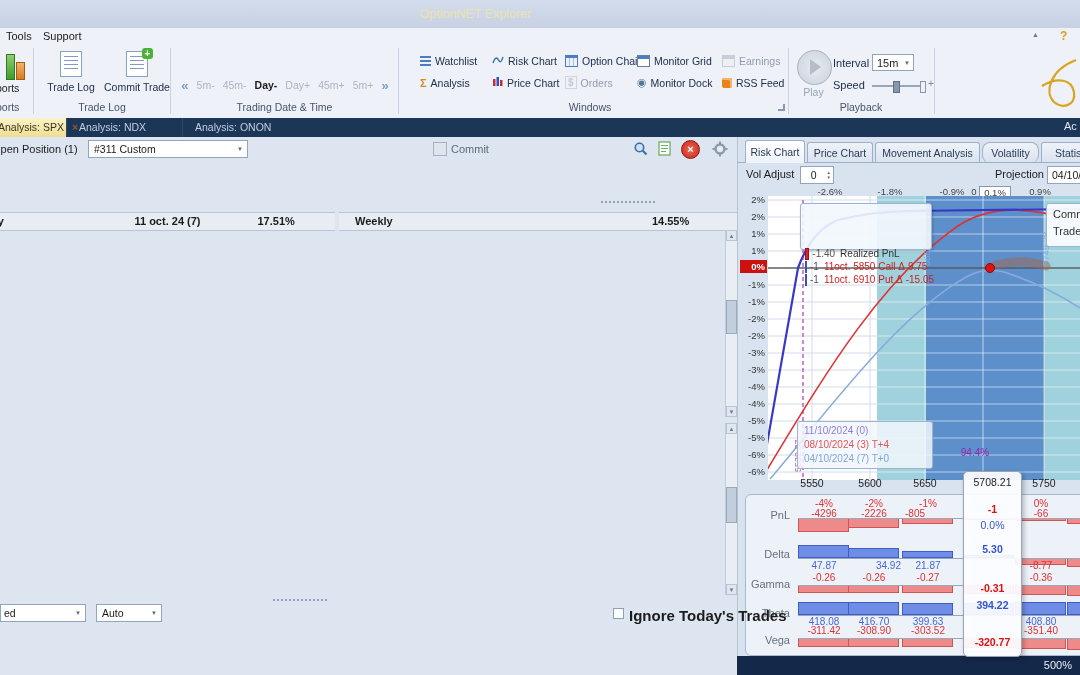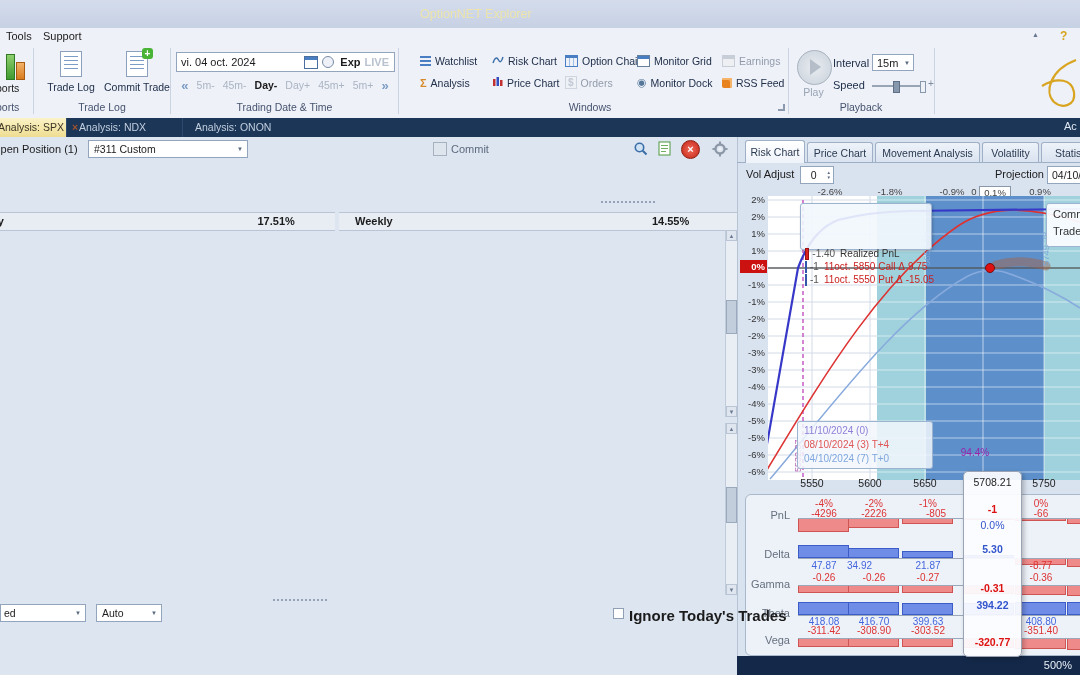--- a/index.html
+++ b/index.html
@@ -56,27 +56,20 @@
         <div style="margin-top: 4px; font-size: 10.5px; color: rgb(32, 48, 74);">Trade Log</div>
       </div>
       <div style="position: absolute; left: 102px; top: 3px; width: 70px; height: 48px; display: flex; flex-direction: column; align-items: center;">
         <div style="position: relative; width: 20px; height: 24px; background: rgb(255, 255, 255); border: 1px solid rgb(138, 160, 188); margin-top: 2px;">
           <div style="position: absolute; inset: 4px 3px; background: repeating-linear-gradient(rgb(125, 156, 200) 0px, rgb(125, 156, 200) 1.5px, transparent 1.5px, transparent 4px);"></div>
           <div style="position: absolute; right: -6px; top: -4px; width: 11px; height: 11px; background: rgb(73, 179, 53); color: rgb(255, 255, 255); border-radius: 3px; font-size: 10px; line-height: 11px; text-align: center; font-weight: bold;">+</div>
         </div>
         <div style="margin-top: 4px; font-size: 10.5px; color: rgb(32, 48, 74);">Commit Trade</div>
       </div>
       <div style="position: absolute; left: 34px; top: 55px; width: 136px; text-align: center; font-size: 10.5px; color: rgb(70, 83, 110);">Trade Log</div>
-      <div style="position: absolute; left: 176px; top: 6px; width: 219px; height: 20px; background: rgb(255, 255, 255); border: 1px solid rgb(147, 165, 189); display: flex; align-items: center; box-sizing: border-box;">
-        <span style="padding-left: 4px; font-size: 11px;">vi. 04 oct. 2024</span>
-        <span style="margin-left: auto; width: 12px; height: 11px; background: linear-gradient(rgb(74, 126, 194) 0px, rgb(74, 126, 194) 3px, rgb(255, 255, 255) 3px); border: 1px solid rgb(74, 111, 159); display: inline-block;"></span>
-        <span style="margin-left: 4px; width: 10px; height: 10px; border: 1.5px solid rgb(122, 140, 165); border-radius: 50%; display: inline-block; background: rgb(238, 242, 248);"></span>
-        <span style="margin-left: 6px; font-weight: bold; font-size: 11px;">Exp</span>
-        <span style="margin: 0px 5px 0px 4px; font-weight: bold; font-size: 11px; color: rgb(185, 194, 207);">LIVE</span>
-      </div>
       <div style="position: absolute; left: 172px; top: 30px; width: 226px; height: 18px; display: flex; align-items: center; gap: 8px; justify-content: center;">
         <span style="color: rgb(122, 156, 196); font-weight: bold; font-size: 13px;">«</span>
         <span style="font-size: 10.5px; color: rgb(170, 180, 194); font-weight: normal;">5m-</span>
         <span style="font-size: 10.5px; color: rgb(170, 180, 194); font-weight: normal;">45m-</span>
         <span style="font-size: 10.5px; color: rgb(27, 27, 27); font-weight: bold;">Day-</span>
         <span style="font-size: 10.5px; color: rgb(170, 180, 194); font-weight: normal;">Day+</span>
         <span style="font-size: 10.5px; color: rgb(170, 180, 194); font-weight: normal;">45m+</span>
         <span style="font-size: 10.5px; color: rgb(170, 180, 194); font-weight: normal;">5m+</span>
         <span style="color: rgb(122, 156, 196); font-weight: bold; font-size: 13px;">»</span>
       </div>
@@ -184,20 +177,21 @@
             <line x1="8" y1="13" x2="8" y2="15.5"></line>
             <line x1="0.5" y1="8" x2="3" y2="8"></line>
             <line x1="13" y1="8" x2="15.5" y2="8"></line>
           </g>
         </svg></span>
       <div style="position: absolute; left: 0px; top: 162px; width: 455px; overflow: hidden;"></div>
       <div style="position: absolute; left: 462px; top: 162px; width: 278px; overflow: hidden;"></div>
       <div class="gripdots" style="left: 600px; top: 200px; width: 56px; height: 5px;"></div>
       <div style="position: absolute; left: 0px; top: 212px; width: 335px; height: 17px; background: rgb(232, 237, 244); border-top: 1px solid rgb(185, 197, 214); border-bottom: 1px solid rgb(185, 197, 214); font-weight: bold; font-size: 11px; overflow: hidden;">
         <span style="position: absolute; left: -38px; top: 2px; width: 42px; text-align: right;">Weekly</span>
+        <span style="position: absolute; left: 0px; right: 0px; top: 2px; text-align: center;">11 oct. 24 (7)</span>
         <span style="position: absolute; right: 40.2px; top: 2px;">17.51%</span>
       </div>
       <div style="position: absolute; left: 339px; top: 212px; width: 398px; height: 17px; background: rgb(232, 237, 244); border-top: 1px solid rgb(185, 197, 214); border-bottom: 1px solid rgb(185, 197, 214); font-weight: bold; font-size: 11px; overflow: hidden;">
         <span style="position: absolute; left: 16px; top: 2px; width: 60px; text-align: left;">Weekly</span>
         <span style="position: absolute; right: 47.76px; top: 2px;">14.55%</span>
       </div>
       <div style="position: absolute; left: -6px; top: 230px; width: 341px; overflow: hidden;"></div>
       <div style="position: absolute; left: 339px; top: 230px; width: 386px; overflow: hidden;"></div>
       <div style="position: absolute; left: -6px; top: 423px; width: 341px; overflow: hidden;"></div>
       <div style="position: absolute; left: 339px; top: 423px; width: 386px; overflow: hidden;"></div>
@@ -209,21 +203,21 @@
       <div style="position: absolute; left: 725px; top: 423px; width: 12px; height: 172px; background: rgb(233, 238, 245); border-left: 1px solid rgb(192, 204, 218); box-sizing: border-box;">
         <div style="position: absolute; left: 0px; top: 0px; width: 11px; height: 11px; font-size: 6px; text-align: center; line-height: 11px; color: rgb(107, 124, 146); background: rgb(223, 230, 239); border: 1px solid rgb(185, 197, 212); box-sizing: border-box;">▲</div>
         <div style="position: absolute; left: 0px; bottom: 0px; width: 11px; height: 11px; font-size: 6px; text-align: center; line-height: 11px; color: rgb(107, 124, 146); background: rgb(223, 230, 239); border: 1px solid rgb(185, 197, 212); box-sizing: border-box;">▼</div>
         <div style="position: absolute; left: 0px; top: 64px; width: 11px; height: 36px; background: rgb(195, 206, 221); border: 1px solid rgb(154, 169, 188); box-sizing: border-box;"></div>
       </div>
       <div class="gripdots" style="left: 272px; top: 598px; width: 56px; height: 5px;"></div>
       <div style="position: absolute; left: 0px; top: 628px; width: 740px; overflow: hidden;"></div>
       <div class="tabR on" style="left: 745px; top: 140px; width: 60px; height: 23px; line-height: 23px;">Risk Chart</div>
       <div class="tabR" style="left: 807px; top: 142px; width: 66px; height: 21px; line-height: 21px;">Price Chart</div>
       <div class="tabR" style="left: 875px; top: 142px; width: 105px; height: 21px; line-height: 21px;">Movement Analysis</div>
-      <div class="tabR" style="left: 982px; top: 142px; width: 57px; height: 21px; line-height: 21px;">Volatility</div>
+      <div class="tabR" style="left: 982px; top: 142px; width: 57px; height: 21px; line-height: 21px; border-radius: 8px;">Volatility</div>
       <div class="tabR" style="left: 1041px; top: 142px; width: 70px; height: 21px; line-height: 21px;">Statistics</div>
       <div style="position: absolute; left: 737px; top: 162px; width: 343px; height: 1px; background: rgb(159, 176, 198);"></div>
       <div style="position: absolute; left: 740px; top: 185px; width: 340px; height: 312px;">
         <div style="position: absolute; left: 0px; top: 9px; width: 25px; text-align: right; font-size: 9.5px; color: rgb(51, 51, 51);">2%</div>
         <div style="position: absolute; left: 0px; top: 26px; width: 25px; text-align: right; font-size: 9.5px; color: rgb(51, 51, 51);">2%</div>
         <div style="position: absolute; left: 0px; top: 43px; width: 25px; text-align: right; font-size: 9.5px; color: rgb(51, 51, 51);">1%</div>
         <div style="position: absolute; left: 0px; top: 60px; width: 25px; text-align: right; font-size: 9.5px; color: rgb(51, 51, 51);">1%</div>
         <div style="position: absolute; left: 0px; top: 75px; width: 27px; height: 13px; background: rgb(204, 17, 17); color: rgb(255, 255, 255); font-weight: bold; font-size: 9.5px; text-align: right; padding-right: 2px; box-sizing: border-box; line-height: 13px;">0%</div>
         <div style="position: absolute; left: 0px; top: 94px; width: 25px; text-align: right; font-size: 9.5px; color: rgb(51, 51, 51);">-1%</div>
         <div style="position: absolute; left: 0px; top: 111px; width: 25px; text-align: right; font-size: 9.5px; color: rgb(51, 51, 51);">-1%</div>
@@ -311,21 +305,21 @@
           </div>
           <div style="display: flex; align-items: center; height: 13px; gap: 3px;">
             <span style="width: 3px; height: 10px; background: rgb(102, 136, 221); border: 1px solid rgb(51, 85, 170);"></span>
             <span style="width: 24px; text-align: right; color: rgb(85, 85, 85);">-1</span>
             <span style="flex: 1 1 0%; color: rgb(204, 34, 34); padding-left: 2px; white-space: nowrap;">11oct. 5850 Call Δ</span>
             <span style="width: 32px; text-align: right; color: rgb(204, 34, 34);">9.75</span>
           </div>
           <div style="display: flex; align-items: center; height: 13px; gap: 3px;">
             <span style="width: 3px; height: 10px; background: rgb(102, 136, 221); border: 1px solid rgb(51, 85, 170);"></span>
             <span style="width: 24px; text-align: right; color: rgb(85, 85, 85);">-1</span>
-            <span style="flex: 1 1 0%; color: rgb(204, 34, 34); padding-left: 2px; white-space: nowrap;">11oct. 5550 Put Δ</span>
+            <span style="flex: 1 1 0%; color: rgb(204, 34, 34); padding-left: 2px; white-space: nowrap;">11oct. 6910 Put Δ</span>
             <span style="width: 32px; text-align: right; color: rgb(204, 34, 34);">-15.05</span>
           </div>
         </div>
         <div style="position: absolute; left: 57px; top: 236px; width: 136px; height: 48px; background: rgba(242, 247, 253, 0.85); border: 1px solid rgb(157, 180, 208); border-radius: 3px; padding: 3px 6px; box-sizing: border-box; font-size: 10px;">
           <div style="height: 14px; white-space: nowrap; color: rgb(143, 127, 216);">11/10/2024 (0)</div>
           <div style="height: 14px; white-space: nowrap; color: rgb(224, 85, 85);">08/10/2024 (3) T+4</div>
           <div style="height: 14px; white-space: nowrap; color: rgb(127, 166, 221);">04/10/2024 (7) T+0</div>
         </div>
         <div style="position: absolute; left: 306px; top: 18px; width: 80px; height: 44px; background: rgba(250, 252, 255, 0.95); border: 1px solid rgb(157, 180, 208); border-radius: 3px; padding: 4px 6px; box-sizing: border-box; font-size: 11px;">
           <div style="height: 17px; color: rgb(51, 51, 51); white-space: nowrap;">Commit</div>
@@ -336,36 +330,36 @@
         <div style="position: absolute; left: 2px; top: 14px; width: 42px; text-align: right; font-size: 11px; color: rgb(102, 112, 126);">PnL</div>
         <div style="position: absolute; left: 52px; width: 51px; top: 23px; height: 14px; background: rgb(239, 138, 138); border: 1px solid rgb(207, 85, 85); box-sizing: border-box;"></div>
         <div style="position: absolute; left: 102px; width: 51px; top: 23px; height: 10px; background: rgb(239, 138, 138); border: 1px solid rgb(207, 85, 85); box-sizing: border-box;"></div>
         <div style="position: absolute; left: 156px; width: 51px; top: 23px; height: 6px; background: rgb(239, 138, 138); border: 1px solid rgb(207, 85, 85); box-sizing: border-box;"></div>
         <div style="position: absolute; left: 217px; width: 51px; top: 23px; height: 2px; background: rgb(239, 138, 138); border: 1px solid rgb(207, 85, 85); box-sizing: border-box;"></div>
         <div style="position: absolute; left: 269px; width: 51px; top: 23px; height: 3px; background: rgb(239, 138, 138); border: 1px solid rgb(207, 85, 85); box-sizing: border-box;"></div>
         <div style="position: absolute; left: 321px; width: 51px; top: 23px; height: 6px; background: rgb(239, 138, 138); border: 1px solid rgb(207, 85, 85); box-sizing: border-box;"></div>
         <div style="position: absolute; left: 52px; top: 23px; width: 292px; height: 1px; background: rgb(154, 168, 186);"></div>
         <div style="position: absolute; left: 51px; top: 13px; width: 54px; text-align: center; font-size: 10px; color: rgb(221, 51, 51);">-4296</div>
         <div style="position: absolute; left: 101px; top: 13px; width: 54px; text-align: center; font-size: 10px; color: rgb(221, 51, 51);">-2226</div>
-        <div style="position: absolute; left: 163px; top: 13px; width: 54px; text-align: center; font-size: 10px; color: rgb(221, 51, 51);">-805</div>
+        <div style="position: absolute; left: 142px; top: 13px; width: 54px; text-align: center; font-size: 10px; color: rgb(221, 51, 51);">-805</div>
         <div style="position: absolute; left: 268px; top: 13px; width: 54px; text-align: center; font-size: 10px; color: rgb(221, 51, 51);">-66</div>
         <div style="position: absolute; left: 51px; top: 3px; width: 54px; text-align: center; font-size: 10px; color: rgb(221, 51, 51);">-4%</div>
         <div style="position: absolute; left: 101px; top: 3px; width: 54px; text-align: center; font-size: 10px; color: rgb(221, 51, 51);">-2%</div>
         <div style="position: absolute; left: 155px; top: 3px; width: 54px; text-align: center; font-size: 10px; color: rgb(221, 51, 51);">-1%</div>
         <div style="position: absolute; left: 268px; top: 3px; width: 54px; text-align: center; font-size: 10px; color: rgb(221, 51, 51);">0%</div>
         <div style="position: absolute; left: 2px; top: 53px; width: 42px; text-align: right; font-size: 11px; color: rgb(102, 112, 126);">Delta</div>
         <div style="position: absolute; left: 52px; width: 51px; top: 50px; height: 13px; background: rgb(111, 140, 230); border: 1px solid rgb(60, 92, 200); box-sizing: border-box;"></div>
         <div style="position: absolute; left: 102px; width: 51px; top: 53px; height: 10px; background: rgb(111, 140, 230); border: 1px solid rgb(60, 92, 200); box-sizing: border-box;"></div>
         <div style="position: absolute; left: 156px; width: 51px; top: 56px; height: 7px; background: rgb(111, 140, 230); border: 1px solid rgb(60, 92, 200); box-sizing: border-box;"></div>
         <div style="position: absolute; left: 217px; width: 51px; top: 60px; height: 3px; background: rgb(111, 140, 230); border: 1px solid rgb(60, 92, 200); box-sizing: border-box;"></div>
         <div style="position: absolute; left: 269px; width: 51px; top: 63px; height: 7px; background: rgb(239, 138, 138); border: 1px solid rgb(207, 85, 85); box-sizing: border-box;"></div>
         <div style="position: absolute; left: 321px; width: 51px; top: 63px; height: 9px; background: rgb(239, 138, 138); border: 1px solid rgb(207, 85, 85); box-sizing: border-box;"></div>
         <div style="position: absolute; left: 52px; top: 63px; width: 292px; height: 1px; background: rgb(154, 168, 186);"></div>
         <div style="position: absolute; left: 51px; top: 65px; width: 54px; text-align: center; font-size: 10px; color: rgb(68, 102, 221);">47.87</div>
-        <div style="position: absolute; left: 101px; top: 65px; width: 54px; text-align: left; font-size: 10px; color: rgb(68, 102, 221);">34.92</div>
+        <div style="position: absolute; left: 101px; top: 65px; width: 54px; text-align: right; font-size: 10px; color: rgb(68, 102, 221);">34.92</div>
         <div style="position: absolute; left: 155px; top: 65px; width: 54px; text-align: center; font-size: 10px; color: rgb(68, 102, 221);">21.87</div>
         <div style="position: absolute; left: 268px; top: 65px; width: 54px; text-align: center; font-size: 10px; color: rgb(221, 51, 51);">-8.77</div>
         <div style="position: absolute; left: 2px; top: 83px; width: 42px; text-align: right; font-size: 11px; color: rgb(102, 112, 126);">Gamma</div>
         <div style="position: absolute; left: 52px; width: 51px; top: 90px; height: 8px; background: rgb(239, 138, 138); border: 1px solid rgb(207, 85, 85); box-sizing: border-box;"></div>
         <div style="position: absolute; left: 102px; width: 51px; top: 90px; height: 8px; background: rgb(239, 138, 138); border: 1px solid rgb(207, 85, 85); box-sizing: border-box;"></div>
         <div style="position: absolute; left: 156px; width: 51px; top: 90px; height: 8px; background: rgb(239, 138, 138); border: 1px solid rgb(207, 85, 85); box-sizing: border-box;"></div>
         <div style="position: absolute; left: 217px; width: 51px; top: 90px; height: 9px; background: rgb(239, 138, 138); border: 1px solid rgb(207, 85, 85); box-sizing: border-box;"></div>
         <div style="position: absolute; left: 269px; width: 51px; top: 90px; height: 10px; background: rgb(239, 138, 138); border: 1px solid rgb(207, 85, 85); box-sizing: border-box;"></div>
         <div style="position: absolute; left: 321px; width: 51px; top: 90px; height: 11px; background: rgb(239, 138, 138); border: 1px solid rgb(207, 85, 85); box-sizing: border-box;"></div>
         <div style="position: absolute; left: 52px; top: 90px; width: 292px; height: 1px; background: rgb(154, 168, 186);"></div>

